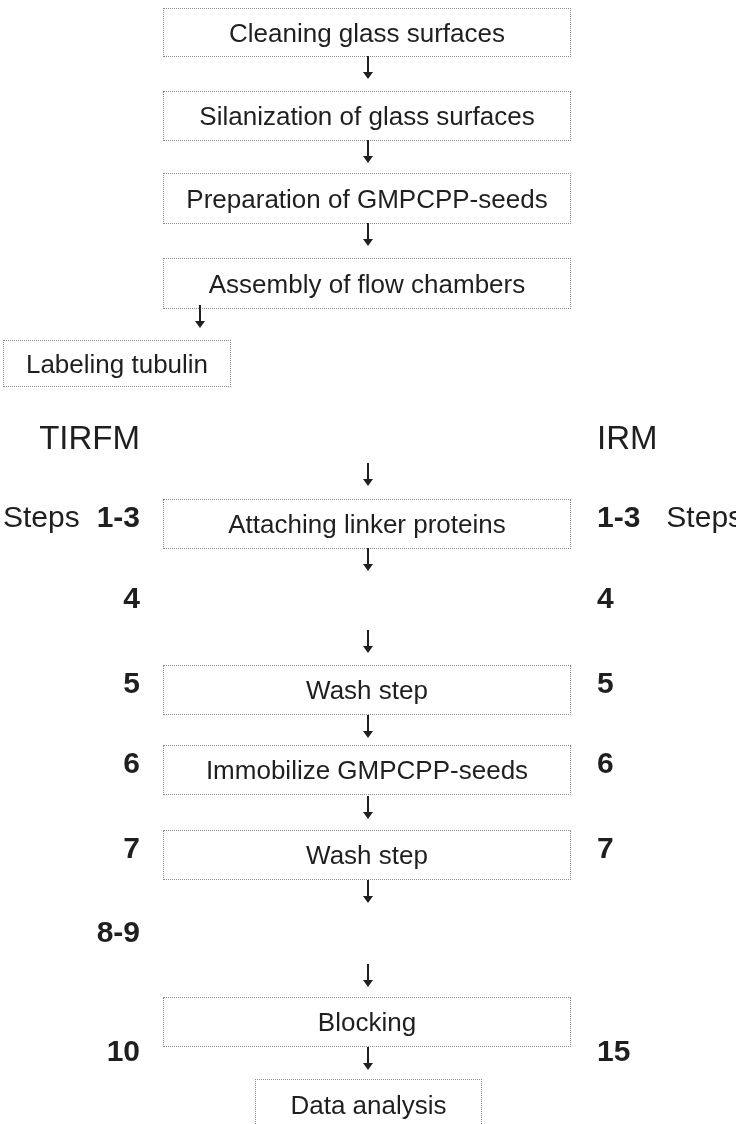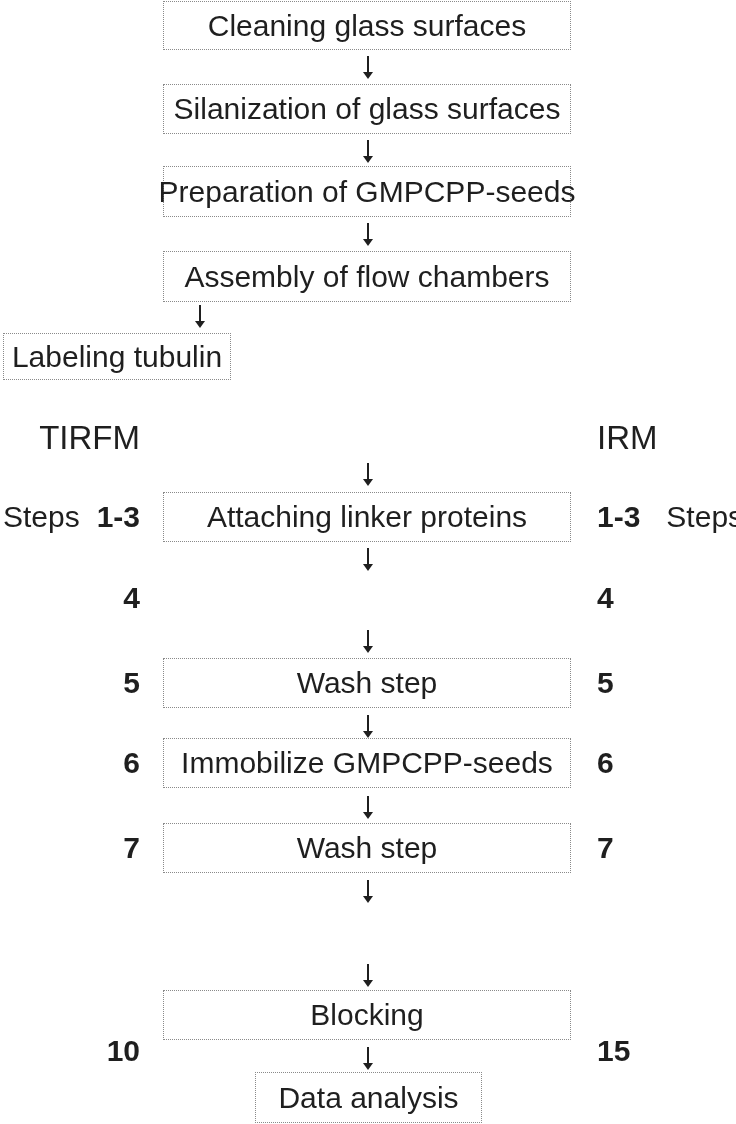--- a/index.html
+++ b/index.html
@@ -4,21 +4,21 @@
 <style>
   html,body{margin:0;padding:0;background:#ffffff;}
   .page{
     position:relative;width:736px;height:1124px;background:#ffffff;
     font-family:"Liberation Sans",sans-serif;color:#1f1f1f;overflow:hidden;
   }
   .box{
     position:absolute;box-sizing:border-box;background:#ffffff;
     border:1px dotted #8a8a8a;
     display:flex;align-items:center;justify-content:center;
-    font-size:30px;line-height:1;white-space:nowrap;
+    font-size:26px;line-height:1;white-space:nowrap;margin-top:7px;
   }
   .main-col{left:163px;width:408px;}
   
   .p0{top:1px;height:49px;}
   .p1{top:84px;height:50px;}
   .p2{top:166px;height:51px;}
   .p3{top:251px;height:51px;}
   .p4{left:3px;width:228px;top:333px;height:47px;}
   
   .m0{top:492px;height:50px;}
@@ -151,20 +151,23 @@
   <div class="box main-col m4">Wash step</div>
   <div class="side side-right yr4">
       <span class="num">7</span>
     </div>
 
   <div class="arrow ac a10">
       <span class="stem"></span>
       <span class="head"></span>
     </div>
 
+  <div class="side side-left yr5">
+      <span class="num">8-9</span>
+    </div>
 
   <div class="arrow ac a11">
       <span class="stem"></span>
       <span class="head"></span>
     </div>
 
   <div class="side side-left yr6">
       <span class="num">10</span>
     </div>
   <div class="box main-col m6">Blocking</div>

